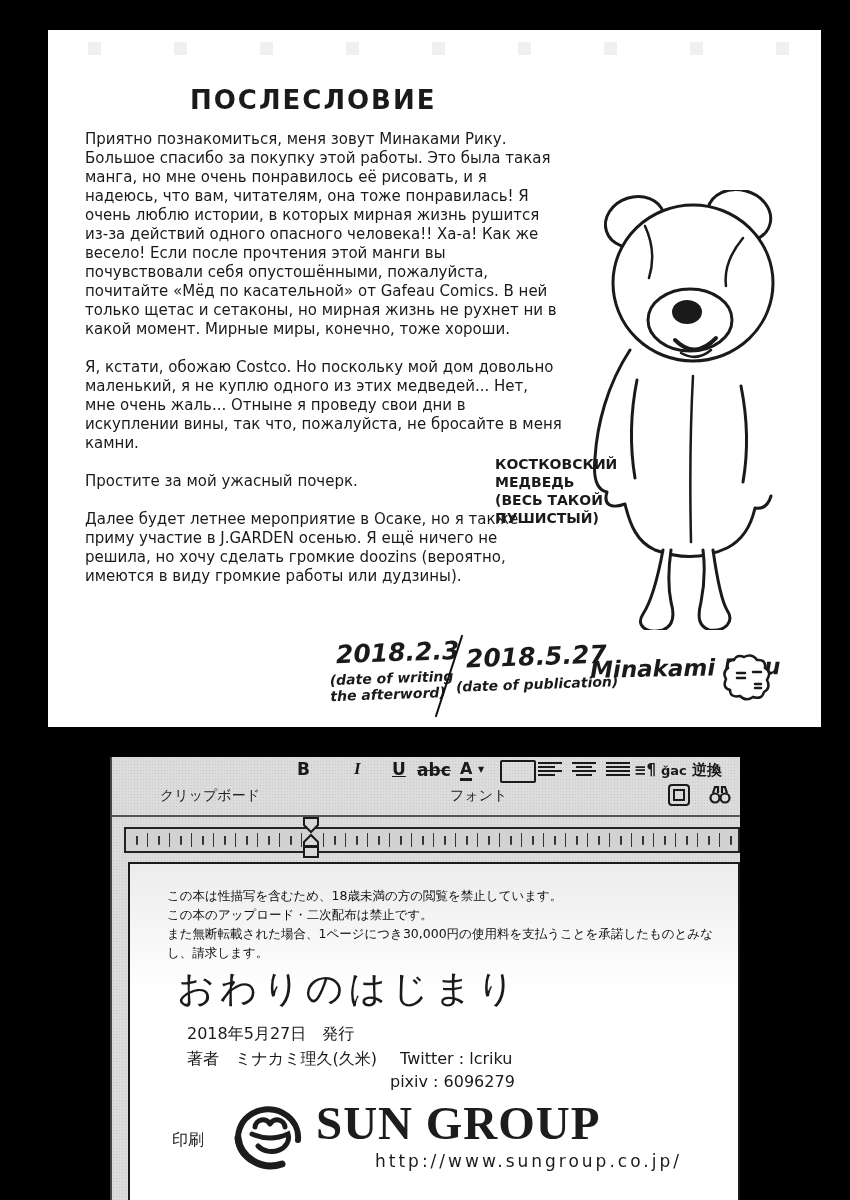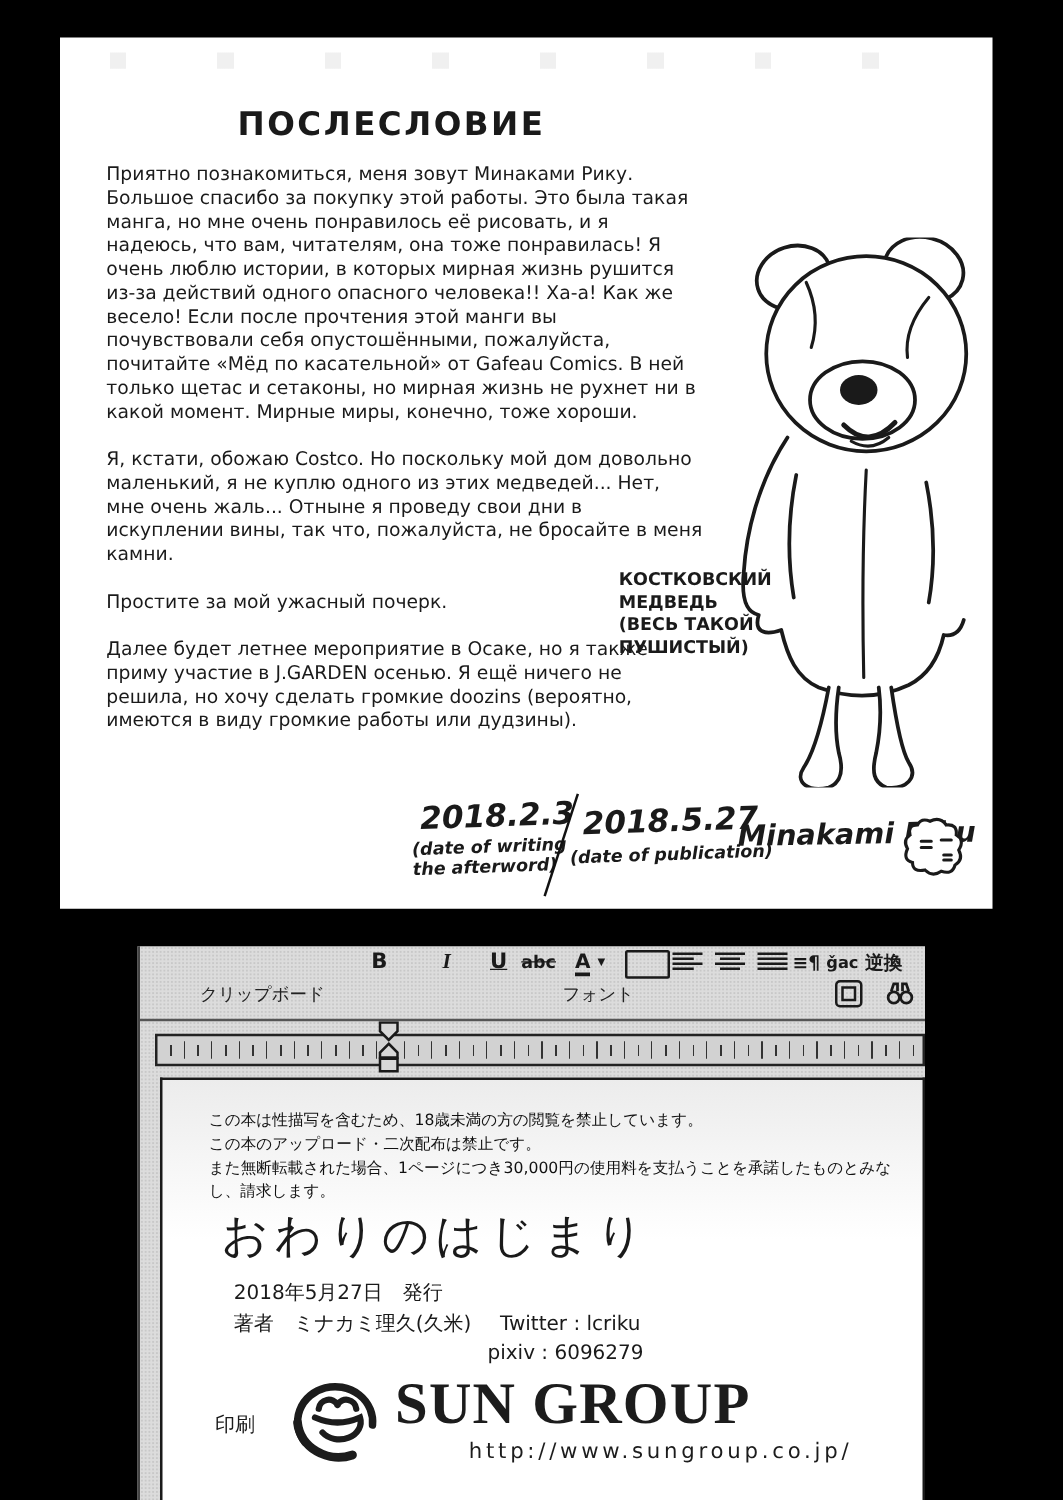--- a/index.html
+++ b/index.html
@@ -2,21 +2,21 @@
 <html><head>
 <meta charset="utf-8">
 <style>
   html,body{margin:0;padding:0;background:#000;}
   #stage{position:relative;width:850px;height:1200px;background:#000;overflow:hidden;
          font-family:"DejaVu Sans","Liberation Sans",sans-serif;color:#1a1a1a;}
   .abs{position:absolute;}
   .pre{white-space:pre-line;}
 
   
-  #page{left:48px;top:30px;width:746px;height:697px;background:#fff;}
+  #page{left:48px;top:30px;width:746px;height:697px;background:#fff;padding-left:27px;}
   #page-dots{left:40px;top:12px;right:30px;height:13px;
     background:repeating-linear-gradient(90deg,#f0f0f0 0 13px,transparent 13px 86px);}
   #afterword-title{left:142px;top:55px;font-size:26px;font-weight:bold;letter-spacing:2px;}
   #afterword-body{left:37px;top:100px;width:512px;font-size:15px;line-height:19px;}
   #afterword-body p{margin:0 0 19px 0;}
   #bear-caption{left:447px;top:425px;width:142px;text-align:left;
     font-size:14px;line-height:18px;font-weight:bold;}
 
   
   .hand{font-style:italic;font-weight:bold;transform:rotate(-2deg);}
@@ -26,21 +26,21 @@
   #hw-date2{left:418px;top:612px;font-size:25px;}
   #hw-note2{left:408px;top:646px;font-size:14px;}
   #hw-sign{left:542px;top:625px;font-size:23px;transform:rotate(-1deg);}
 
   
   #shot{left:110px;top:757px;width:628px;height:443px;background:#dcdcdc;
         background-image:radial-gradient(#c8c8c8 0.8px,transparent 0.9px);
         background-size:3px 3px;border-left:2px solid #444;}
   .tbtxt{font-weight:bold;font-size:17px;top:0;height:26px;line-height:24px;}
   #tb-underline span{text-decoration:underline;}
-  #tb-strike{text-decoration:line-through;font-size:14px;line-height:26px;}
+  #tb-strike{text-decoration:line-through;font-size:17px;line-height:26px;}
   #tb-fontcolor{font-size:16px;}
   #tb-fontcolor small{font-size:8px;vertical-align:2px;}
   .boxicon{width:32px;height:19px;border:2px solid #1a1a1a;border-radius:2px;top:3px;}
   .lines{width:24px;height:15px;top:5px;}
   .lines i{display:block;height:2px;background:#1a1a1a;margin-bottom:2px;}
   .lines i.short{width:70%;}
   .lines.center i.short{margin:0 auto 2px auto;}
   #tb-para{font-size:15px;line-height:26px;font-weight:bold;}
   #tb-ruby{font-size:13px;line-height:28px;font-weight:bold;}
   #tb-conv{font-size:15px;line-height:26px;font-weight:bold;}

